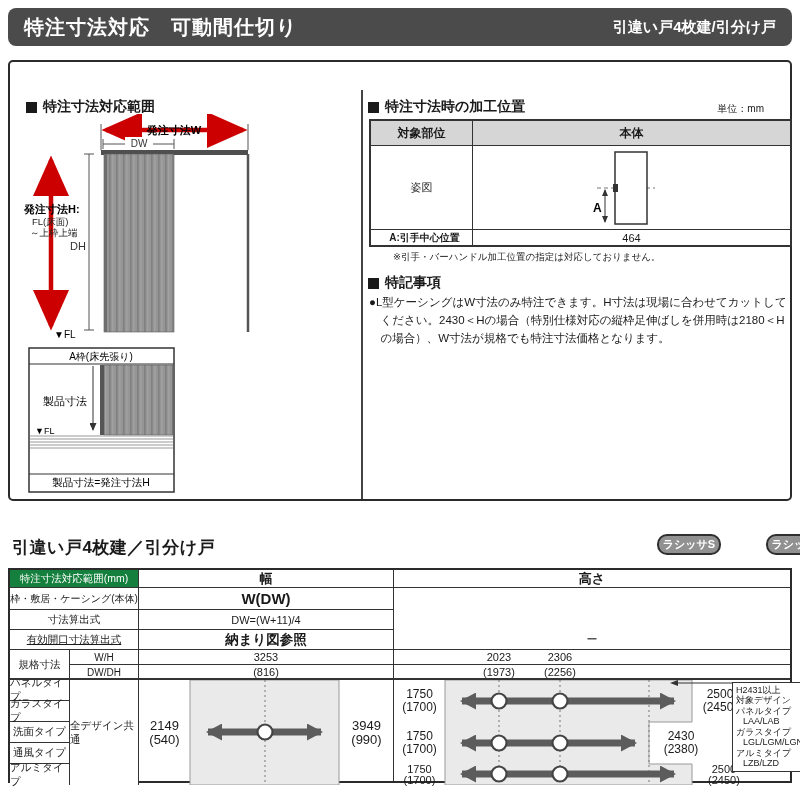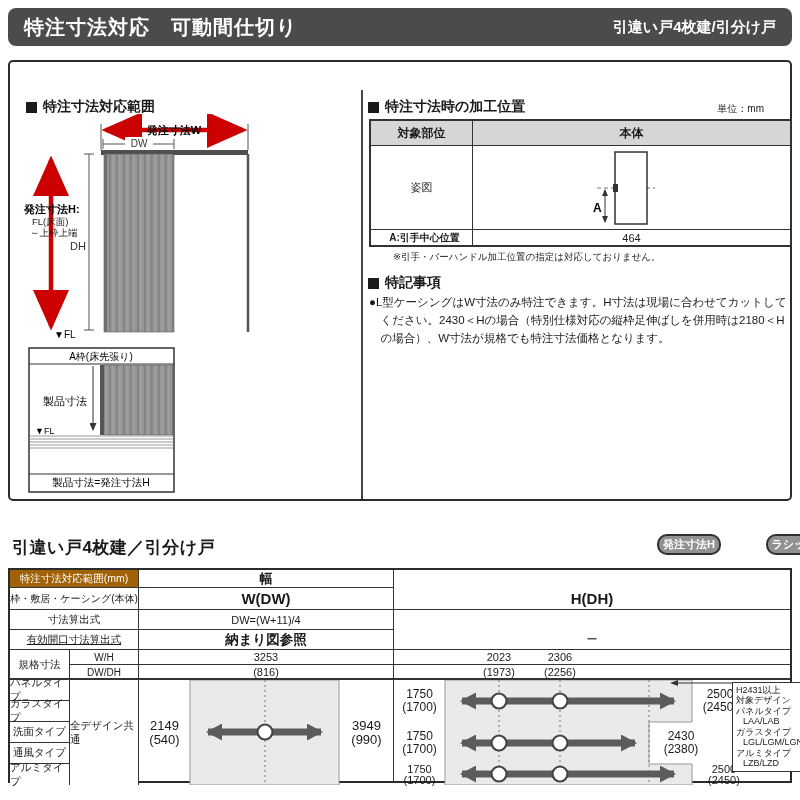--- a/index.html
+++ b/index.html
@@ -21,21 +21,21 @@
   .mt{left:359px;top:29px;width:423px;height:128px;border:2px solid #333;}
   .mc{position:absolute;box-sizing:border-box;display:flex;align-items:center;justify-content:center;border-right:1px solid #333;border-bottom:1px solid #333;}
   .hdr{background:#d6d6d6;font-weight:bold;font-size:12px;}
   .note{font-size:9.5px;color:#222;}
   .bullet{font-size:11.5px;line-height:1.55;text-indent:-1em;padding-left:1em;width:426px;}
   
   .btitle{left:12px;top:536px;font-size:17px;font-weight:bold;letter-spacing:.5px;}
   .badge{top:534px;width:64px;height:21px;background:#919191;border:2px solid #2f2f2f;border-radius:10px;color:#fff;font-size:11px;font-weight:bold;display:flex;align-items:center;justify-content:center;}
   .bt{left:8px;top:568px;width:784px;height:215px;border:2px solid #2b2b2b;}
   .c{position:absolute;box-sizing:border-box;display:flex;align-items:center;justify-content:center;border-right:1px solid #333;border-bottom:1px solid #333;font-size:11px;background:#fff;}
-  .dk{background:#a16207;color:#fff;font-size:10.5px;}
+  .dk{background:#15803d;color:#fff;font-size:10.5px;}
   .b13{font-size:13px;font-weight:bold;}
   .b15{font-size:15px;font-weight:bold;}
   .f10{font-size:10px;}
   .f105{font-size:10.5px;}
   .numpos{position:absolute;width:40px;text-align:center;font-size:11px;}
   .hline{position:absolute;left:0;top:108px;width:780px;height:2px;background:#333;z-index:3;}
   .vline{position:absolute;left:383px;top:108px;width:1px;bottom:0;background:#333;z-index:3;}
   .rng{position:absolute;display:flex;flex-direction:column;align-items:center;justify-content:center;line-height:1.05;z-index:4;background:transparent;}
   .rng.tight{line-height:.95;}
   .f13{font-size:13px;}
@@ -167,31 +167,31 @@
 
     <div class="abs h2" style="left:358px;top:184px;">
       <span class="sq"></span>
       <span>特記事項</span>
     </div>
     <div class="abs bullet" style="left:359px;top:204px;">●L型ケーシングはW寸法のみ特注できます。H寸法は現場に合わせてカットしてください。2430＜Hの場合（特別仕様対応の縦枠足伸ばしを併用時は2180＜Hの場合）、W寸法が規格でも特注寸法価格となります。</div>
   </div>
 </div>
 
 <div class="abs btitle">引違い戸4枚建／引分け戸</div>
-<div class="abs badge" style="left:657px;">発注寸法H</div>
+<div class="abs badge" style="left:657px;">ラシッサS</div>
 <div class="abs badge" style="left:766px;">ラシッサD</div>
 
 <div class="abs bt">
 
   <div class="c dk" style="left:0;top:0;width:129px;height:18px;">特注寸法対応範囲(mm)</div>
   <div class="c b13" style="left:129px;top:0;width:255px;height:18px;">幅</div>
+  <div class="c b13" style="left:384px;top:0;width:396px;height:18px;border-right:none;">高さ</div>
 
   <div class="c f10" style="left:0;top:18px;width:129px;height:22px;">枠・敷居・ケーシング(本体)</div>
   <div class="c b15" style="left:129px;top:18px;width:255px;height:22px;">W(DW)</div>
-  <div class="c b15" style="left:384px;top:18px;width:396px;height:22px;border-right:none;">H(DH)</div>
 
   <div class="c f105" style="left:0;top:40px;width:129px;height:20px;">寸法算出式</div>
   <div class="c" style="left:129px;top:40px;width:255px;height:20px;">DW=(W+11)/4</div>
 
   <div class="c f105" style="left:0;top:60px;width:129px;height:20px;text-decoration:underline;">有効開口寸法算出式</div>
   <div class="c" style="left:129px;top:60px;width:255px;height:20px;font-size:13.5px;font-weight:bold;">納まり図参照</div>
   <div class="c" style="left:384px;top:60px;width:396px;height:20px;border-right:none;">ー</div>
 
   <div class="c f105" style="left:0;top:80px;width:60px;height:30px;">規格寸法</div>
   <div class="c f10" style="left:60px;top:80px;width:69px;height:15px;">W/H</div>

